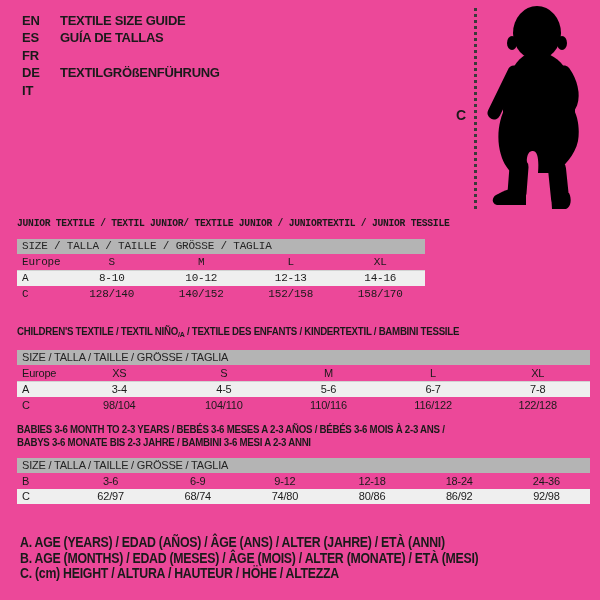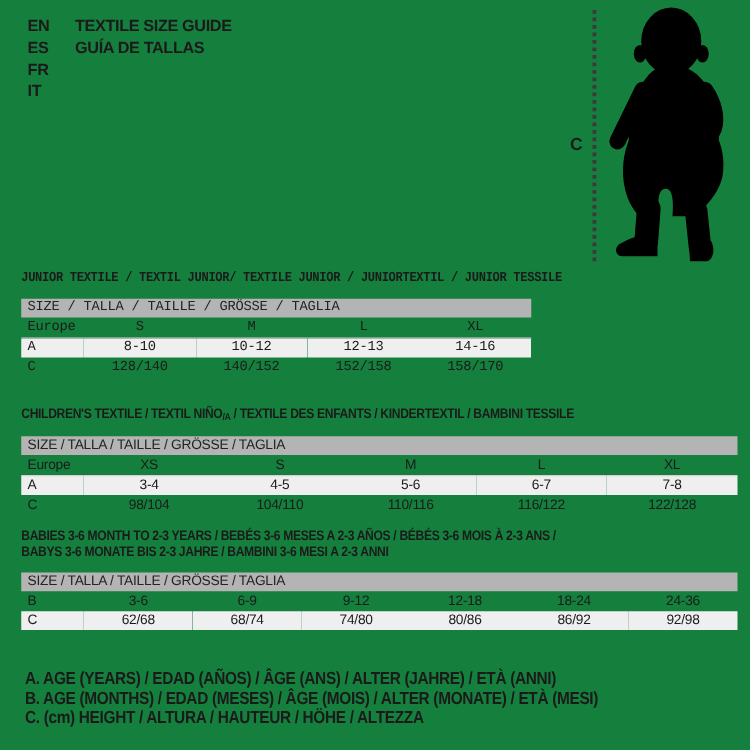--- a/index.html
+++ b/index.html
@@ -2,21 +2,21 @@
 <html><head>
 <meta charset="utf-8">
 <style>
   html,body{margin:0;padding:0;}
   body{
     width:600px;height:600px;background:#ffffff;
     font-family:"Liberation Sans",sans-serif;
     color:#1a1a1a;letter-spacing:-0.2px;
     overflow:hidden;position:relative;
   }
-  .canvas{position:absolute;inset:0;width:600px;height:600px;background:#15803d;}
+  .canvas{position:absolute;inset:0;width:600px;height:600px;background:#ec4899;}
 
   
   .lang-list{position:absolute;left:22px;top:12px;}
   .lang-row{display:flex;font-weight:bold;font-size:13px;line-height:17.4px;}
   .lang-code{width:38px;flex:0 0 38px;}
   .lang-label{white-space:nowrap;letter-spacing:-0.3px;}
 
   
   .measure-line{position:absolute;left:474px;top:8px;height:201px;width:0;
     border-left:3px dotted #3a3a3a;}
@@ -59,20 +59,24 @@
       <div class="lang-row">
         <span class="lang-code">EN</span>
         <span class="lang-label">TEXTILE SIZE GUIDE</span>
       </div>
       <div class="lang-row">
         <span class="lang-code">ES</span>
         <span class="lang-label">GUÍA DE TALLAS</span>
       </div>
       <div class="lang-row">
         <span class="lang-code">FR</span>
+      </div>
+      <div class="lang-row">
+        <span class="lang-code">DE</span>
+        <span class="lang-label">TEXTILGRÖßENFÜHRUNG</span>
       </div>
       <div class="lang-row">
         <span class="lang-code">IT</span>
       </div>
     </div>
 
   <div class="measure-line"></div>
   <div class="measure-label">C</div>
   <div class="baby">
     <svg viewBox="0 0 118 212" width="118" height="212" aria-hidden="true">
@@ -206,21 +210,21 @@
               <td class="row-label">B</td>
               <td>3-6</td>
               <td>6-9</td>
               <td>9-12</td>
               <td>12-18</td>
               <td>18-24</td>
               <td>24-36</td>
             </tr>
             <tr class="alt">
               <td class="row-label">C</td>
-              <td>62/68</td>
+              <td>62/97</td>
               <td>68/74</td>
               <td>74/80</td>
               <td>80/86</td>
               <td>86/92</td>
               <td>92/98</td>
             </tr>
           </tbody>
       </table>
     </div>
   </div>

